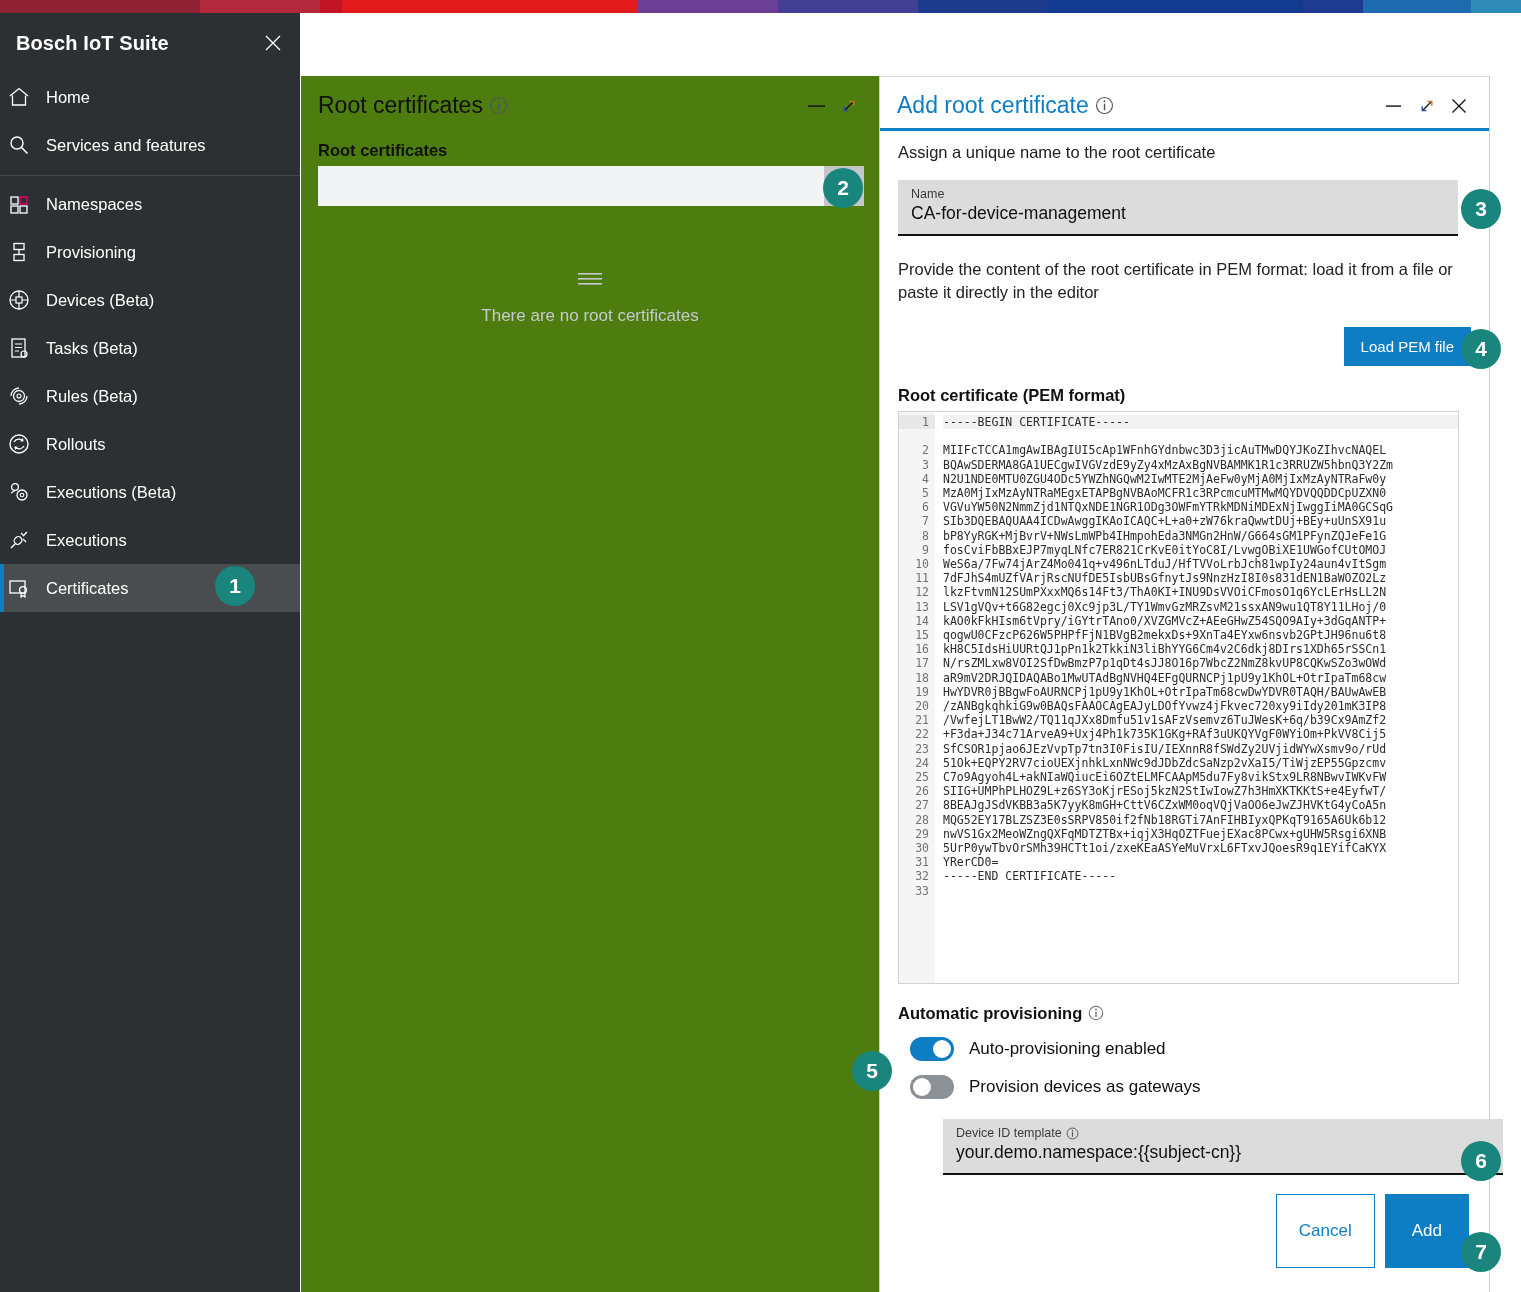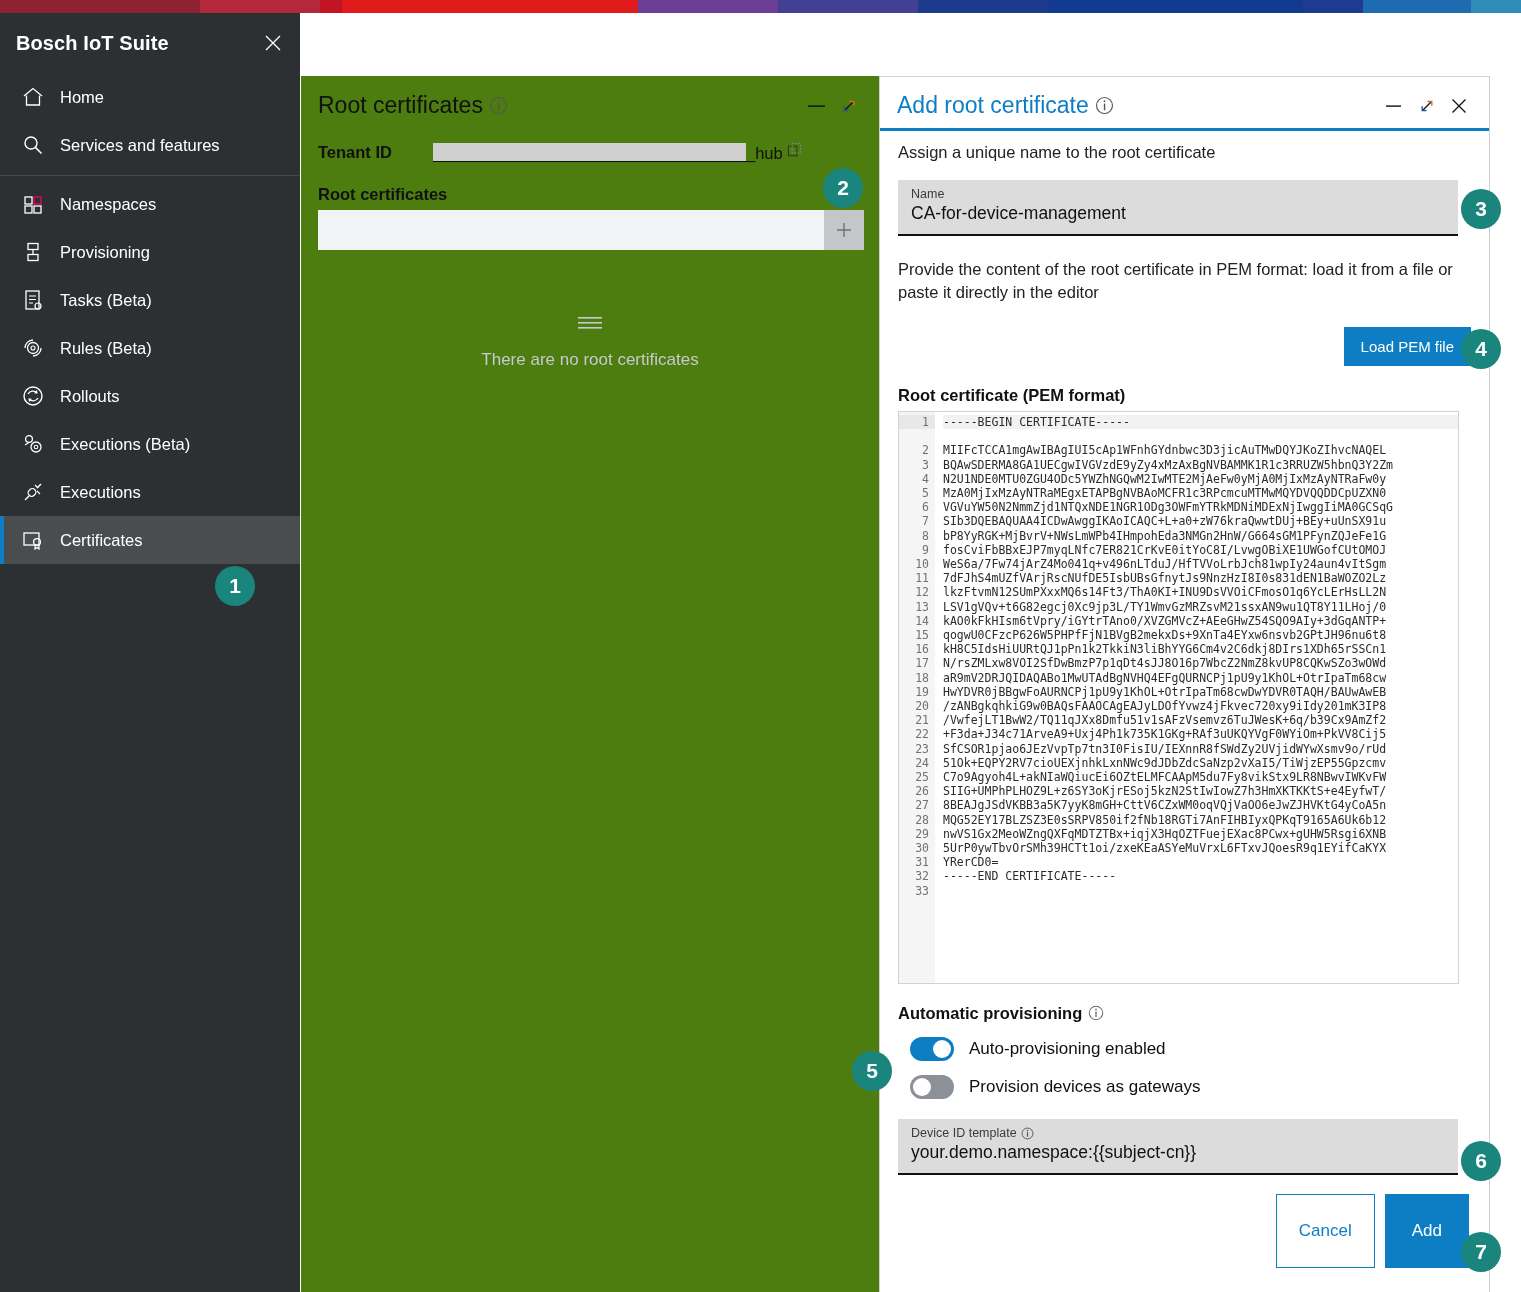--- a/index.html
+++ b/index.html
@@ -38,21 +38,21 @@
   }
   #sidebar-close {
     width: 26px; height: 26px;
     display: flex; align-items: center; justify-content: center;
     cursor: pointer;
   }
   .nav-sep { height: 1px; background: #45484b; margin: 6px 0 4px 0; }
   .nav-item {
     height: 48px;
     display: flex; align-items: center;
-    padding-left: 22px;
+    padding-left: 8px;
     font-size: 16.5px; color: #ffffff;
     cursor: pointer;
     position: relative;
   }
   .nav-item .ico {
     width: 34px; height: 26px;
     display: flex; align-items: center; justify-content: flex-start;
     flex: 0 0 34px;
     color: #ffffff;
   }
@@ -308,20 +308,30 @@
       </div>
       <div class="nav-item">
         <span class="ico">
           <svg width="22" height="22" viewBox="0 0 22 22">
             <rect x="6" y="2.5" width="10" height="6" fill="none" stroke="#fff" stroke-width="1.3"></rect>
             <rect x="6" y="13.5" width="10" height="6" fill="none" stroke="#fff" stroke-width="1.3"></rect>
             <path d="M11 8.5 L11 13.5" stroke="#fff" stroke-width="1.3"></path>
           </svg>
         </span>
         <span class="lbl">Provisioning</span>
+      </div>
+      <div class="nav-item">
+        <span class="ico">
+          <svg width="22" height="22" viewBox="0 0 22 22">
+            <circle cx="11" cy="11" r="9" fill="none" stroke="#fff" stroke-width="1.3"></circle>
+            <rect x="8" y="8" width="6" height="6" fill="none" stroke="#fff" stroke-width="1.2"></rect>
+            <path d="M11 2 L11 8 M11 14 L11 20 M2 11 L8 11 M14 11 L20 11" stroke="#fff" stroke-width="1.2"></path>
+          </svg>
+        </span>
+        <span class="lbl">Devices (Beta)</span>
       </div>
       <div class="nav-item">
         <span class="ico">
           <svg width="22" height="22" viewBox="0 0 22 22">
             <rect x="4" y="2" width="13" height="18" fill="none" stroke="#fff" stroke-width="1.3"></rect>
             <path d="M7 7 L14 7 M7 10.5 L14 10.5 M7 14 L11 14" stroke="#fff" stroke-width="1.2"></path>
             <circle cx="16" cy="17" r="3" fill="none" stroke="#fff" stroke-width="1.2"></circle>
           </svg>
         </span>
         <span class="lbl">Tasks (Beta)</span>
@@ -404,31 +414,20 @@
       <span class="hic">
         <svg width="20" height="20" viewBox="0 0 20 20">
             <path d="M6 14 L14 6" stroke="#111" stroke-width="1.2"></path>
             <path d="M10.5 5.5 L14.8 5.5 L14.8 9.8" stroke="#d07020" stroke-width="1.4" fill="none"></path>
             <path d="M9.5 14.5 L5.2 14.5 L5.2 10.2" stroke="#2d4f9e" stroke-width="1.4" fill="none"></path>
           </svg>
       </span>
     </span>
   </div>
 
-  <div class="field-row">
-    <span class="field-label">Tenant ID</span>
-    <span class="redacted"></span>
-    <span class="hub-suffix">_hub</span>
-    <span class="copy-ico">
-      <svg width="17" height="17" viewBox="0 0 18 18">
-          <rect x="1.5" y="4.5" width="9" height="10" fill="none" stroke="#333" stroke-width="1.1"></rect>
-          <rect x="5.5" y="1.5" width="9" height="10" fill="none" stroke="#888" stroke-width="1" stroke-dasharray="2 1.4"></rect>
-        </svg>
-    </span>
-  </div>
 
   <div class="section-label">Root certificates</div>
 
   <div id="cert-search-row">
     <input id="cert-search-input" type="text" placeholder="" style="">
     <div id="cert-add-button">
       <svg width="20" height="20" viewBox="0 0 20 20">
           <path d="M10 3 L10 17 M3 10 L17 10" stroke="#6d7276" stroke-width="1.4"></path>
         </svg>
     </div>
@@ -590,21 +589,21 @@
           <span class="toggle-label">Auto-provisioning enabled</span>
         </div>
         <div class="toggle-row">
           <div class="switch off">
             <span class="knob"></span>
           </div>
           <span class="toggle-label">Provision devices as gateways</span>
         </div>
       </div>
 
-    <div class="text-field" style="margin-top:20px;">
+    <div class="text-field" style="margin-top:20px;margin-left:45px;">
       <div class="tf-label" style="display:flex;align-items:center;">
         <span>Device ID template</span>
         <span class="info-ico" style="margin-left:4px;">
           <svg width="13" height="13" viewBox="0 0 20 20">
               <circle cx="10" cy="10" r="8.4" fill="none" stroke="#555" stroke-width="1.5"></circle>
               <circle cx="10" cy="5.6" r="1.2" fill="#555"></circle>
               <rect x="9.1" y="8" width="1.8" height="7" fill="#555"></rect>
             </svg>
         </span>
       </div>

